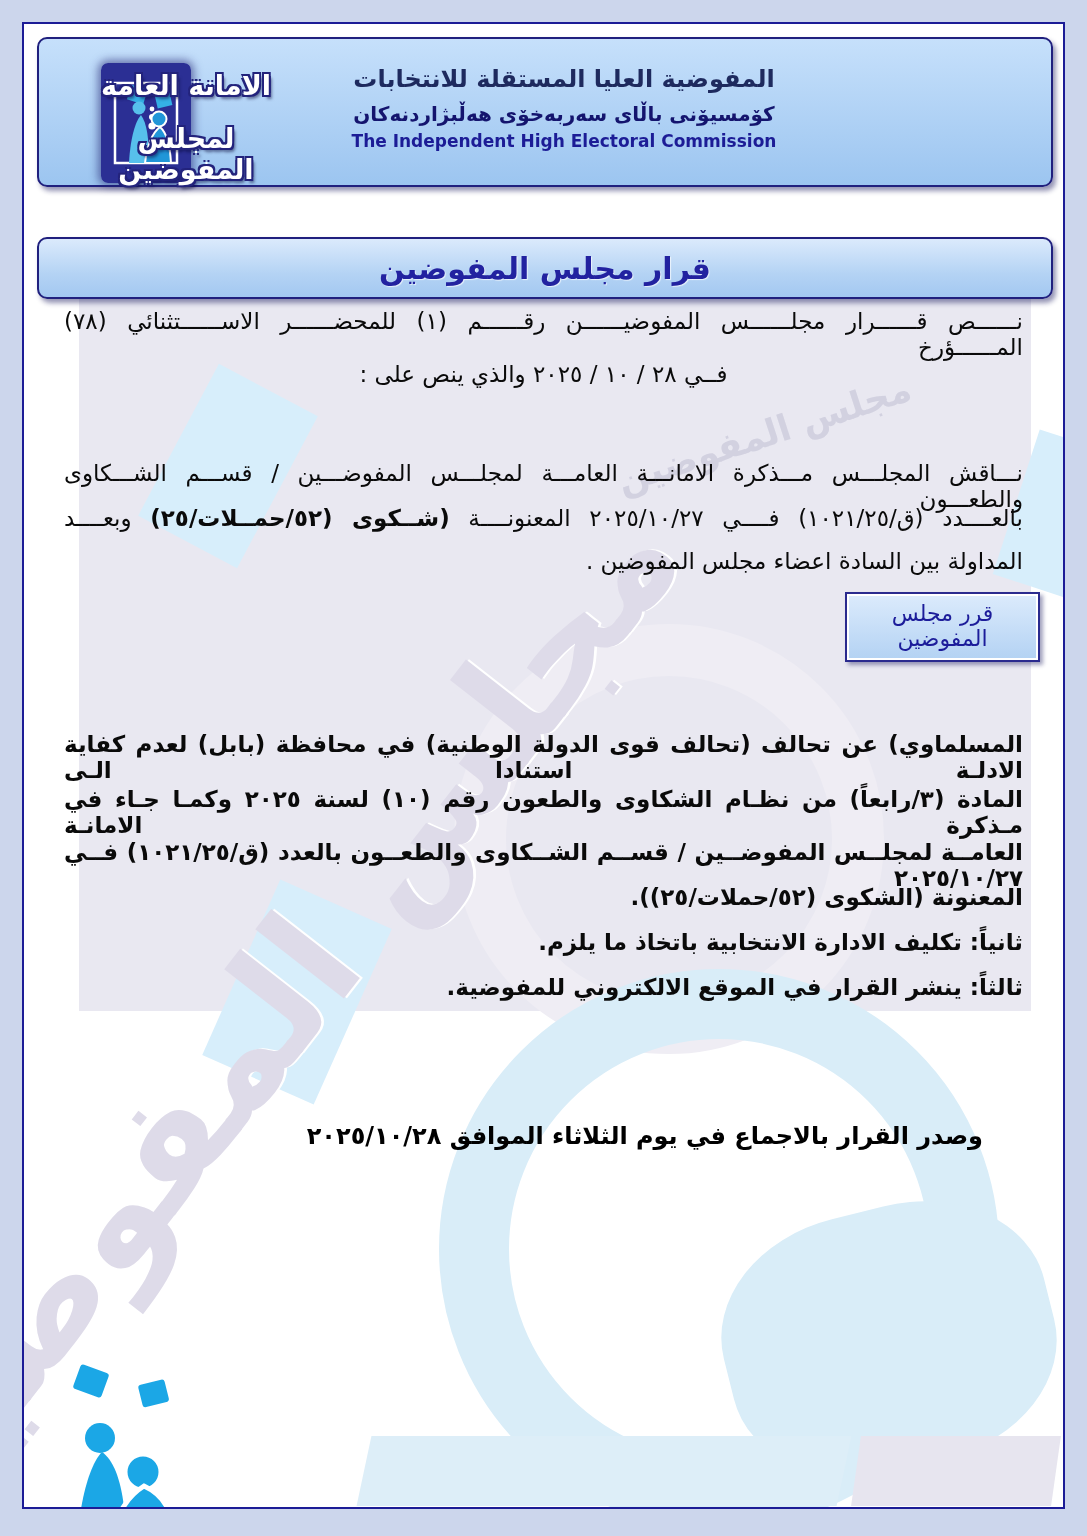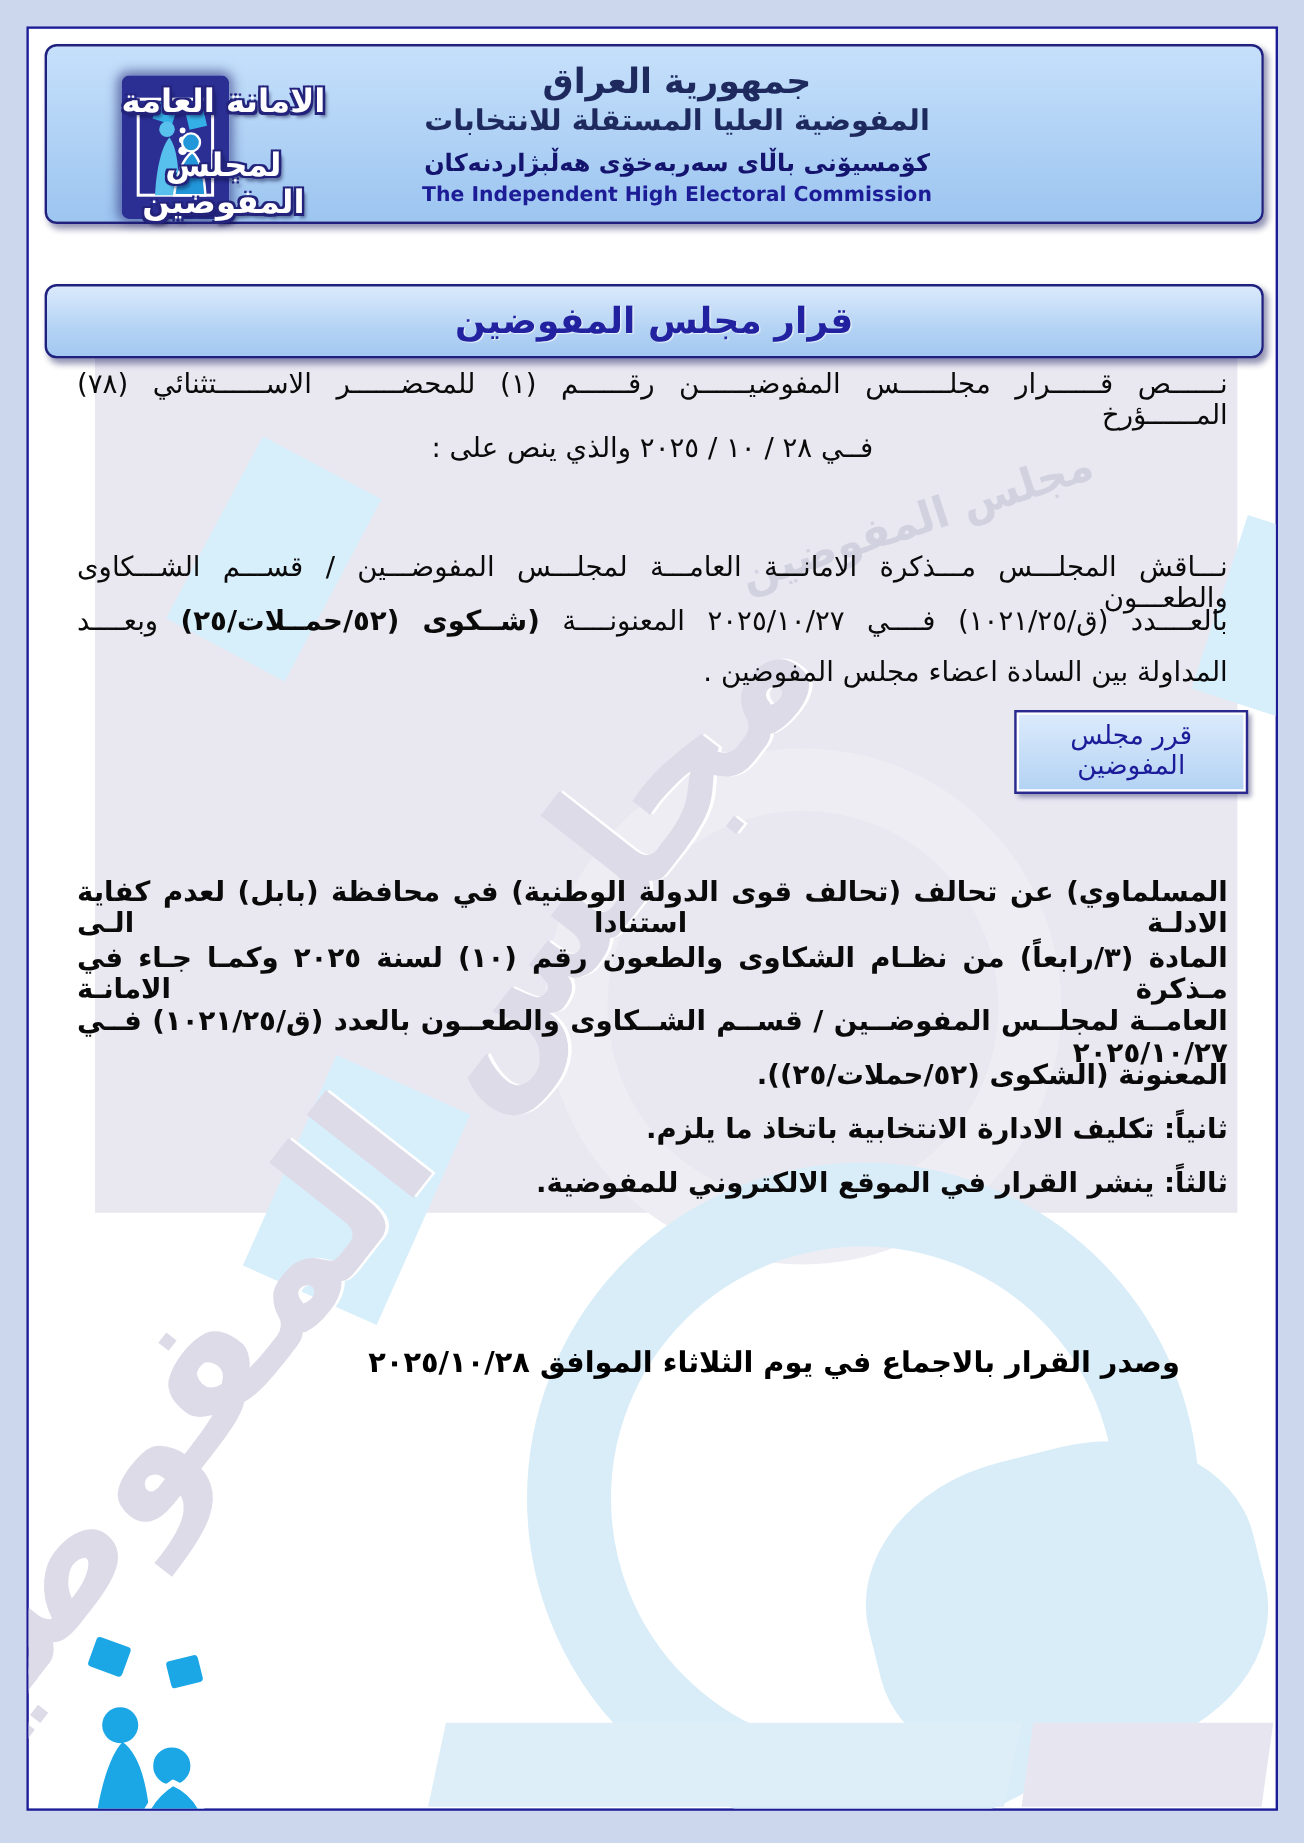--- a/index.html
+++ b/index.html
@@ -34,21 +34,21 @@
   .header-band { left:13px; top:13px; width:1016px; height:150px; }
   .title-band { left:13px; top:171px; width:1016px; height:62px;
                 background:linear-gradient(#dbeafc, #b4d3f4 60%, #a3c8f1);
                 display:flex; align-items:center; justify-content:center;margin-top:42px; }
   .title-band span { font-size:30px; font-weight:bold; color:#2222a0; text-shadow:1px 1px 1px rgba(255,255,255,.7); }
 
   .logo-wrap { position:absolute; right:860px; left:auto; top:24px; width:90px; height:120px;
                border-radius:7px; box-shadow:0 0 9px 3px rgba(30,30,110,.55); }
   .hdr-center { position:absolute; left:300px; top:12px; width:450px; text-align:center; color:#1e2a5e; }
   .hdr-center .c1 { font-size:29px; font-weight:bold; letter-spacing:-1px; }
-  .hdr-center .c2 { font-size:24px; font-weight:bold; margin-top:2px; letter-spacing:-1px; }
+  .hdr-center .c2 { font-size:24px; font-weight:bold; margin-top:14px; letter-spacing:-1px; }
   .hdr-center .c3 { font-size:20px; font-weight:bold; color:#14146e; margin-top:9px; }
   .hdr-center .c4 { font-size:17px; font-weight:bold; color:#1c1c96; margin-top:5px; direction:ltr; }
   .hdr-right { position:absolute; left:32px; top:31px; width:230px; text-align:center; }
   .hdr-right div { font-size:27px; font-weight:bold; color:#ffffff;
       text-shadow:-2px -2px 0 #23237c, 2px -2px 0 #23237c, -2px 2px 0 #23237c, 2px 2px 0 #23237c, 3px 4px 3px rgba(10,10,60,.5); }
   .hdr-right .r2 { margin-top:22px; }
 
   
   .textlayer { position:absolute; inset:0; z-index:2; }
   .tl { position:absolute; right:40px; left:40px; font-size:23px; color:#0a0a0a; direction:rtl; }
@@ -110,21 +110,20 @@
             <circle cx="51" cy="54" r="3" fill="#ffffff"></circle>
             <circle cx="51" cy="63" r="3.6" fill="#ffffff"></circle>
             <circle cx="38" cy="45" r="6.5" fill="#57c0ec"></circle>
             <path d="M28,100 L48,100 C48,76 46,60 40,52 C33,60 29,80 28,100 Z" fill="#57c0ec"></path>
             <circle cx="58" cy="56" r="7.5" fill="#2196d8" stroke="#ffffff" stroke-width="2"></circle>
             <path d="M44,100 L70,100 C69,82 66,70 59,64 C51,70 46,84 44,100 Z" fill="#2196d8" stroke="#ffffff" stroke-width="2"></path>
           </g>
         </svg>
       </div>
       <div class="hdr-center">
-        <div class="c1">جمهورية العراق</div>
         <div class="c2">المفوضية العليا المستقلة للانتخابات</div>
         <div class="c3">كۆمسیۆنی باڵای سەربەخۆی هەڵبژاردنەکان</div>
         <div class="c4">The Independent High Electoral Commission</div>
       </div>
       <div class="hdr-right">
         <div class="r1">الامانة العامة</div>
         <div class="r2">لمجلس المفوضين</div>
       </div>
     </div>
 

